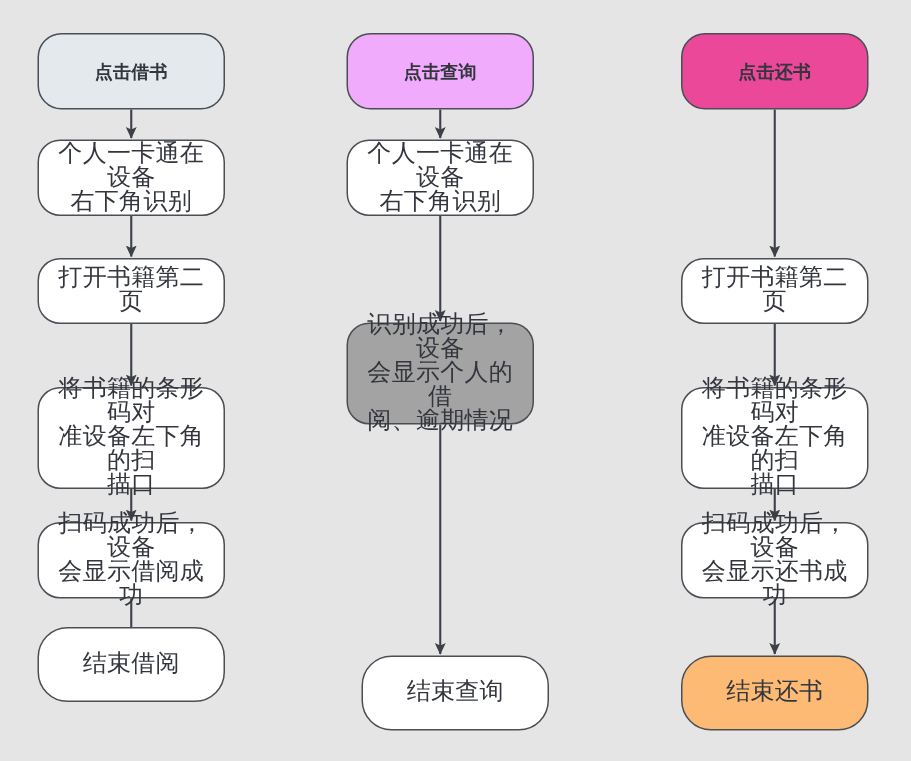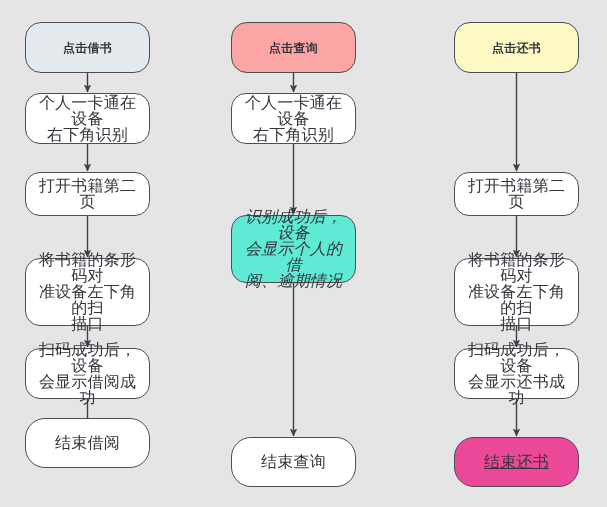--- a/index.html
+++ b/index.html
@@ -79,29 +79,29 @@
       <div class="node start" style="left: 25px; top: 22px; width: 125px; height: 51px; background: rgb(228, 233, 238); border-color: rgb(74, 78, 85); color: rgb(51, 54, 61);"><span>点击借书</span></div>
       <div class="node" style="left: 25px; top: 93px; width: 125px; height: 51px; background: rgb(255, 255, 255); border-color: rgb(74, 78, 85); color: rgb(51, 54, 61);"><span>个人一卡通在设备
 右下角识别</span></div>
       <div class="node" style="left: 25px; top: 172px; width: 125px; height: 44px; background: rgb(255, 255, 255); border-color: rgb(74, 78, 85); color: rgb(51, 54, 61);"><span>打开书籍第二页</span></div>
       <div class="node" style="left: 25px; top: 258px; width: 125px; height: 68px; background: rgb(255, 255, 255); border-color: rgb(74, 78, 85); color: rgb(51, 54, 61);"><span>将书籍的条形码对
 准设备左下角的扫
 描口</span></div>
       <div class="node" style="left: 25px; top: 348px; width: 125px; height: 51px; background: rgb(255, 255, 255); border-color: rgb(74, 78, 85); color: rgb(51, 54, 61);"><span>扫码成功后，设备
 会显示借阅成功</span></div>
       <div class="node terminal" style="left: 25px; top: 418px; width: 125px; height: 50px; background: rgb(255, 255, 255); border-color: rgb(74, 78, 85); color: rgb(51, 54, 61);"><span>结束借阅</span></div>
-      <div class="node start" style="left: 231px; top: 22px; width: 125px; height: 51px; background: #fca5a5; border-color: rgb(74, 78, 85); color: rgb(51, 54, 61);"><span>点击查询</span></div>
+      <div class="node start" style="left: 231px; top: 22px; width: 125px; height: 51px; background: #f0abfc; border-color: rgb(74, 78, 85); color: rgb(51, 54, 61);"><span>点击查询</span></div>
       <div class="node" style="left: 231px; top: 93px; width: 125px; height: 51px; background: rgb(255, 255, 255); border-color: rgb(74, 78, 85); color: rgb(51, 54, 61);"><span>个人一卡通在设备
 右下角识别</span></div>
-      <div class="node" style="left: 231px; top: 215px; width: 125px; height: 68px; background: #5eead4; border-color: rgb(74, 78, 85); color: rgb(51, 54, 61); font-style: italic;"><span>识别成功后，设备
+      <div class="node" style="left: 231px; top: 215px; width: 125px; height: 68px; background: #a3a3a3; border-color: rgb(74, 78, 85); color: rgb(51, 54, 61);"><span>识别成功后，设备
 会显示个人的借
 阅、逾期情况</span></div>
-      <div class="node terminal" style="left: 231px; top: 437px; width: 125px; height: 50px; background: rgb(255, 255, 255); border-color: rgb(74, 78, 85); color: rgb(51, 54, 61);"><span>结束查询</span></div>
-      <div class="node start" style="left: 454px; top: 22px; width: 125px; height: 51px; background: #fef9c3; border-color: rgb(74, 78, 85); color: rgb(51, 54, 61);"><span>点击还书</span></div>
+      <div class="node terminal" style="left: 241px; top: 437px; width: 125px; height: 50px; background: rgb(255, 255, 255); border-color: rgb(74, 78, 85); color: rgb(51, 54, 61);"><span>结束查询</span></div>
+      <div class="node start" style="left: 454px; top: 22px; width: 125px; height: 51px; background: #ec4899; border-color: rgb(74, 78, 85); color: rgb(51, 54, 61);"><span>点击还书</span></div>
       <div class="node" style="left: 454px; top: 172px; width: 125px; height: 44px; background: rgb(255, 255, 255); border-color: rgb(74, 78, 85); color: rgb(51, 54, 61);"><span>打开书籍第二页</span></div>
       <div class="node" style="left: 454px; top: 258px; width: 125px; height: 68px; background: rgb(255, 255, 255); border-color: rgb(74, 78, 85); color: rgb(51, 54, 61);"><span>将书籍的条形码对
 准设备左下角的扫
 描口</span></div>
       <div class="node" style="left: 454px; top: 348px; width: 125px; height: 51px; background: rgb(255, 255, 255); border-color: rgb(74, 78, 85); color: rgb(51, 54, 61);"><span>扫码成功后，设备
 会显示还书成功</span></div>
-      <div class="node terminal" style="left: 454px; top: 437px; width: 125px; height: 50px; background: #ec4899; border-color: rgb(74, 78, 85); color: rgb(51, 54, 61); text-decoration: underline;"><span>结束还书</span></div>
+      <div class="node terminal" style="left: 454px; top: 437px; width: 125px; height: 50px; background: #fdba74; border-color: rgb(74, 78, 85); color: rgb(51, 54, 61);"><span>结束还书</span></div>
     </div>
 </div>
 
 </body></html>

